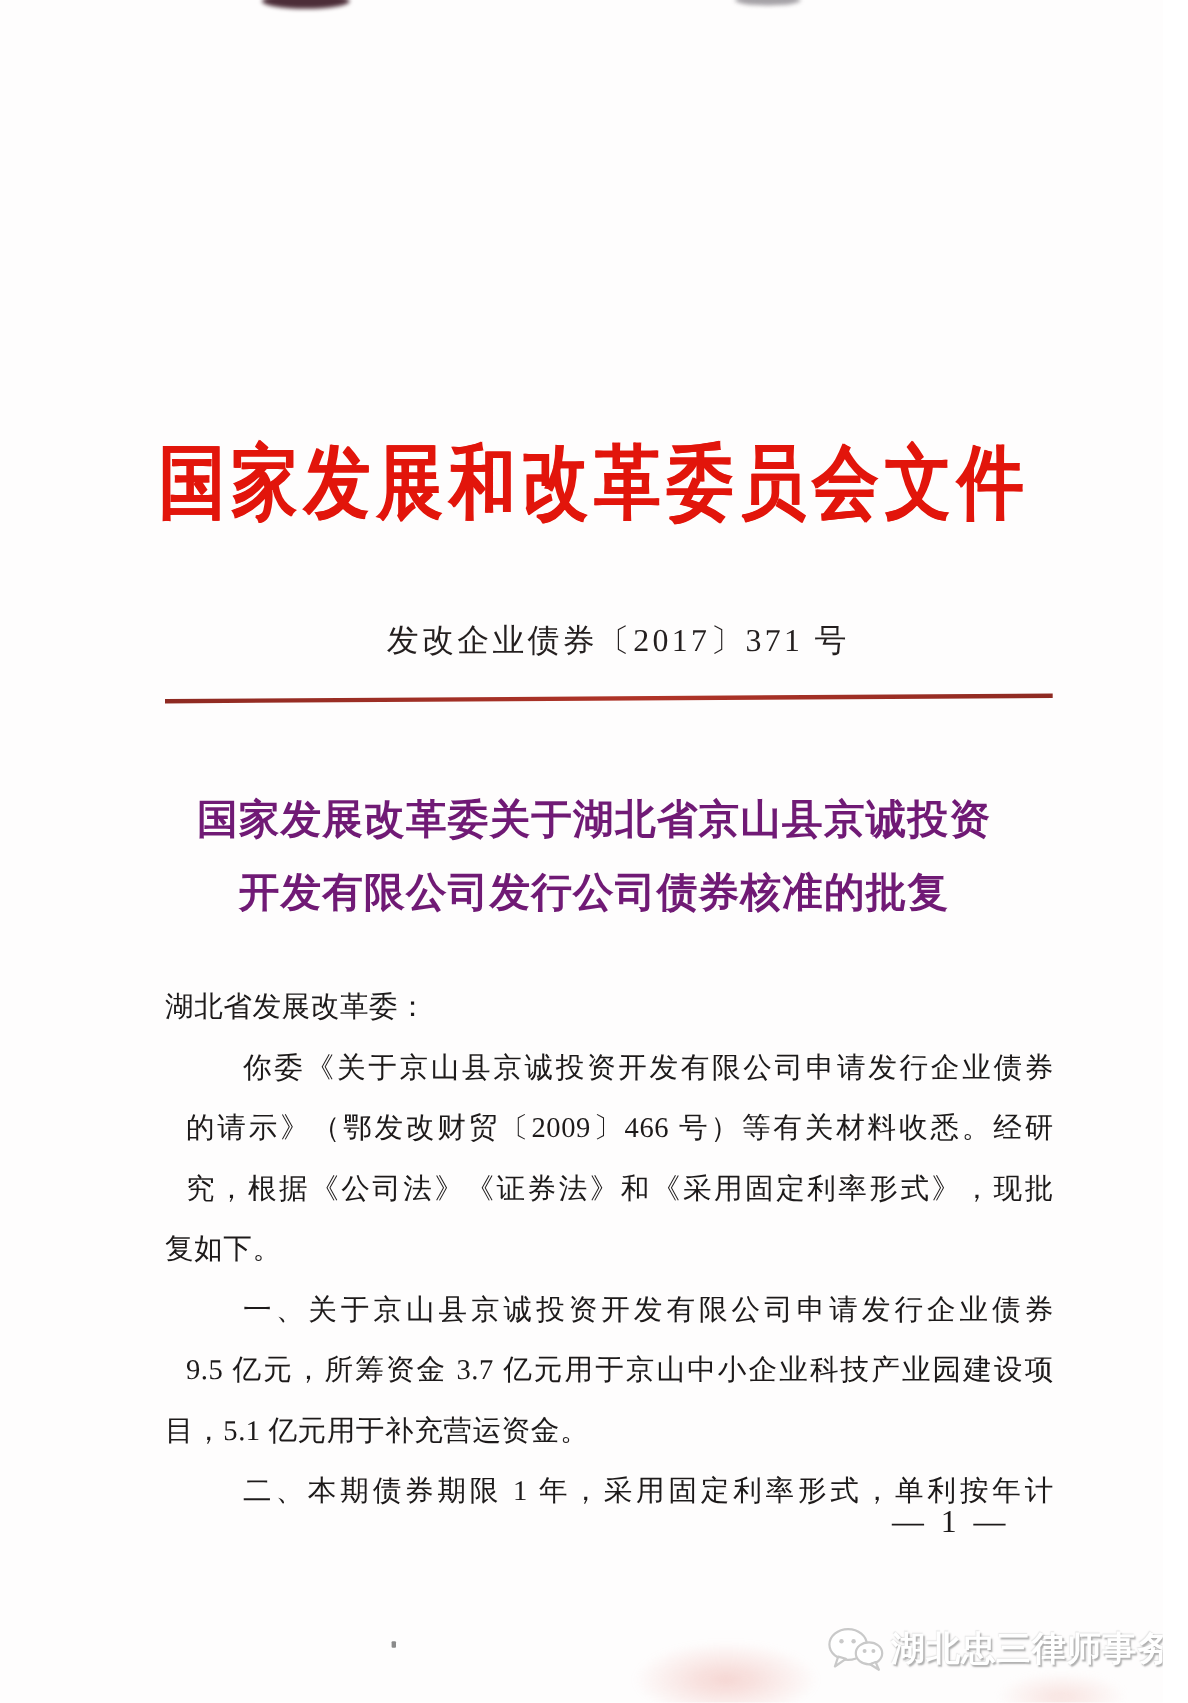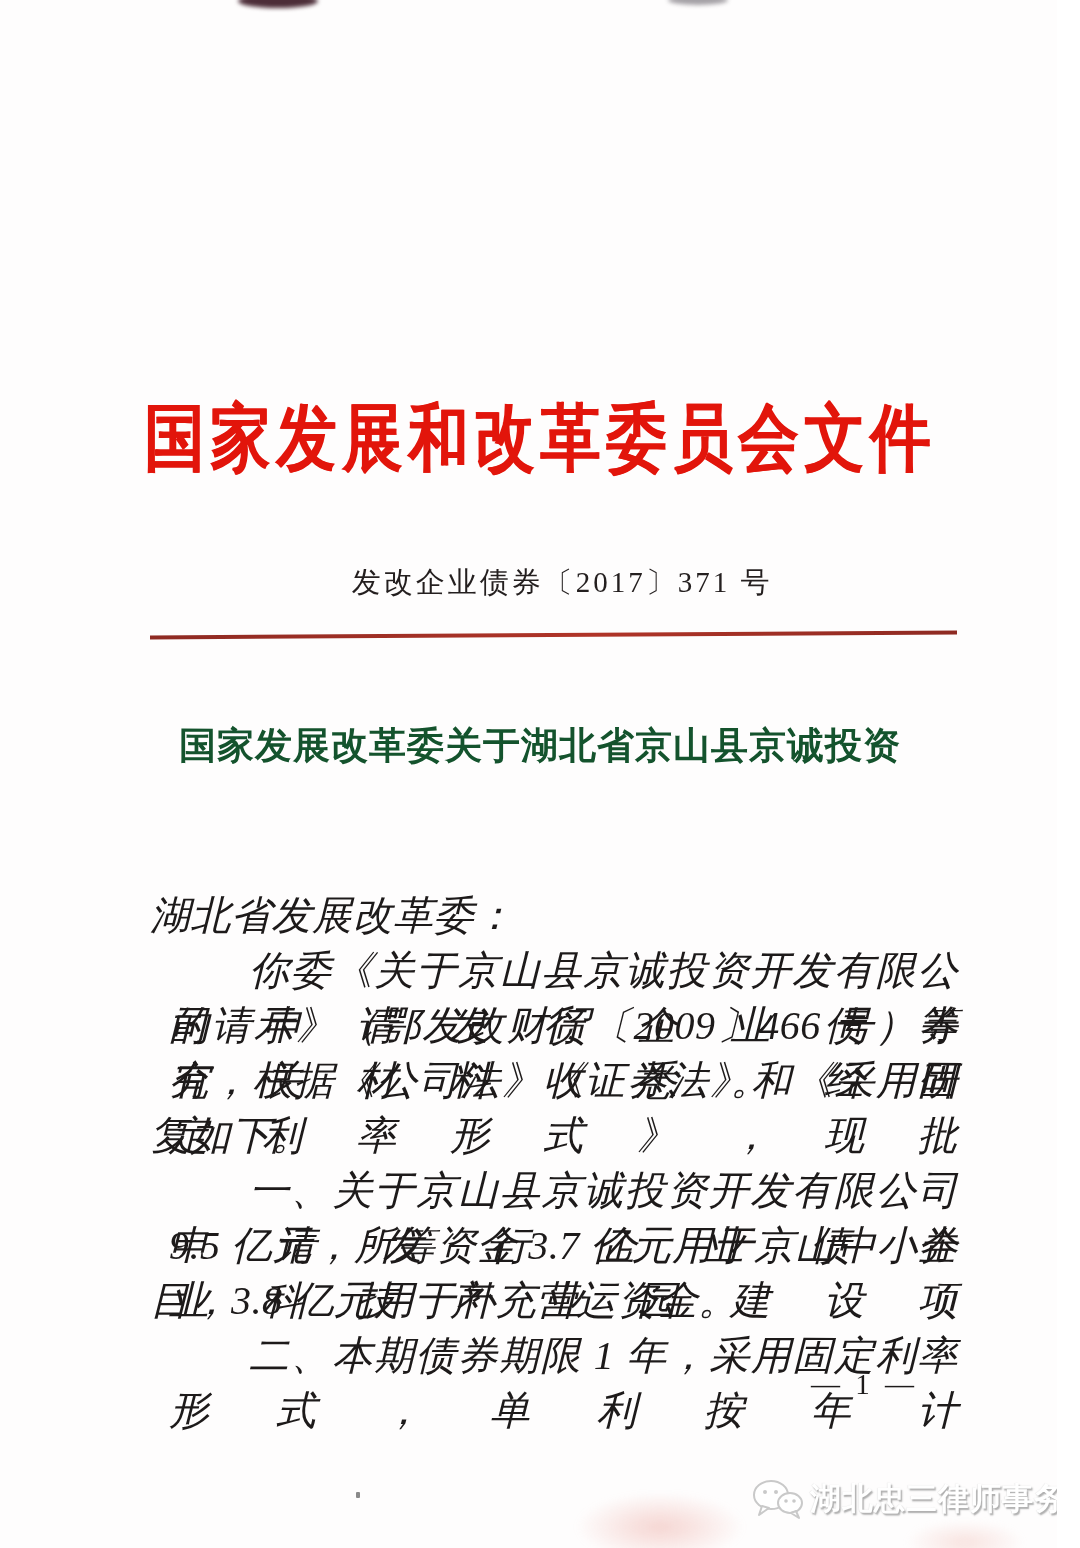--- a/index.html
+++ b/index.html
@@ -59,35 +59,34 @@
 
   
   .doc-title {
     position: absolute;
     top: 712px;
     left: 0;
     width: 1080px;
     text-align: center;
     font-size: 37px;
     font-weight: bold;
-    color: #14532d;
+    color: #701a75;
     line-height: 67px;
     letter-spacing: 1px;
   }
 
   
   .body-text {
     position: absolute;
     top: 888px;
     left: 150px;
     width: 808px;
-    font-size: 40px;
+    font-size: 26px;
     color: #1d1a1a;
     letter-spacing: 0.5px;
-    font-style: italic;
   }
   .line {
     height: 55px;
     line-height: 55px;
     white-space: nowrap;
   }
   .line.justify {
     white-space: normal;
     text-align: justify;
     text-align-last: justify;
@@ -168,31 +167,32 @@
   <div class="smudge speck"></div>
 
   <div class="letterhead">国家发展和改革委员会文件</div>
 
   <div class="doc-number">发改企业债券〔2017〕371 号</div>
 
   <div class="red-rule"></div>
 
   <div class="doc-title">
     <div>国家发展改革委关于湖北省京山县京诚投资</div>
+    <div>开发有限公司发行公司债券核准的批复</div>
   </div>
 
   <div class="body-text">
     <div class="line">湖北省发展改革委：</div>
     <div class="line indent justify">你委《关于京山县京诚投资开发有限公司申请发行企业债券</div>
     <div class="line justify">的请示》（鄂发改财贸〔2009〕466 号）等有关材料收悉。经研</div>
     <div class="line justify">究，根据《公司法》《证券法》和《采用固定利率形式》，现批</div>
     <div class="line">复如下。</div>
     <div class="line indent justify">一、关于京山县京诚投资开发有限公司申请发行企业债券</div>
     <div class="line justify">9.5 亿元，所筹资金 3.7 亿元用于京山中小企业科技产业园建设项</div>
-    <div class="line">目，3.8 亿元用于补充营运资金。</div>
+    <div class="line">目，5.1 亿元用于补充营运资金。</div>
     <div class="line indent justify">二、本期债券期限 1 年，采用固定利率形式，单利按年计</div>
   </div>
 
   <div class="page-number">— 1 —</div>
 
   <div class="watermark">
     <svg class="wechat-icon" viewBox="0 0 52 44" xmlns="http://www.w3.org/2000/svg">
 
       <ellipse cx="19" cy="18" rx="17" ry="14" fill="#ffffff" stroke="#c9c9c9" stroke-width="2"></ellipse>
       <path d="M10 29 L7 38 L17 31 Z" fill="#ffffff" stroke="#c9c9c9" stroke-width="2" stroke-linejoin="round"></path>

